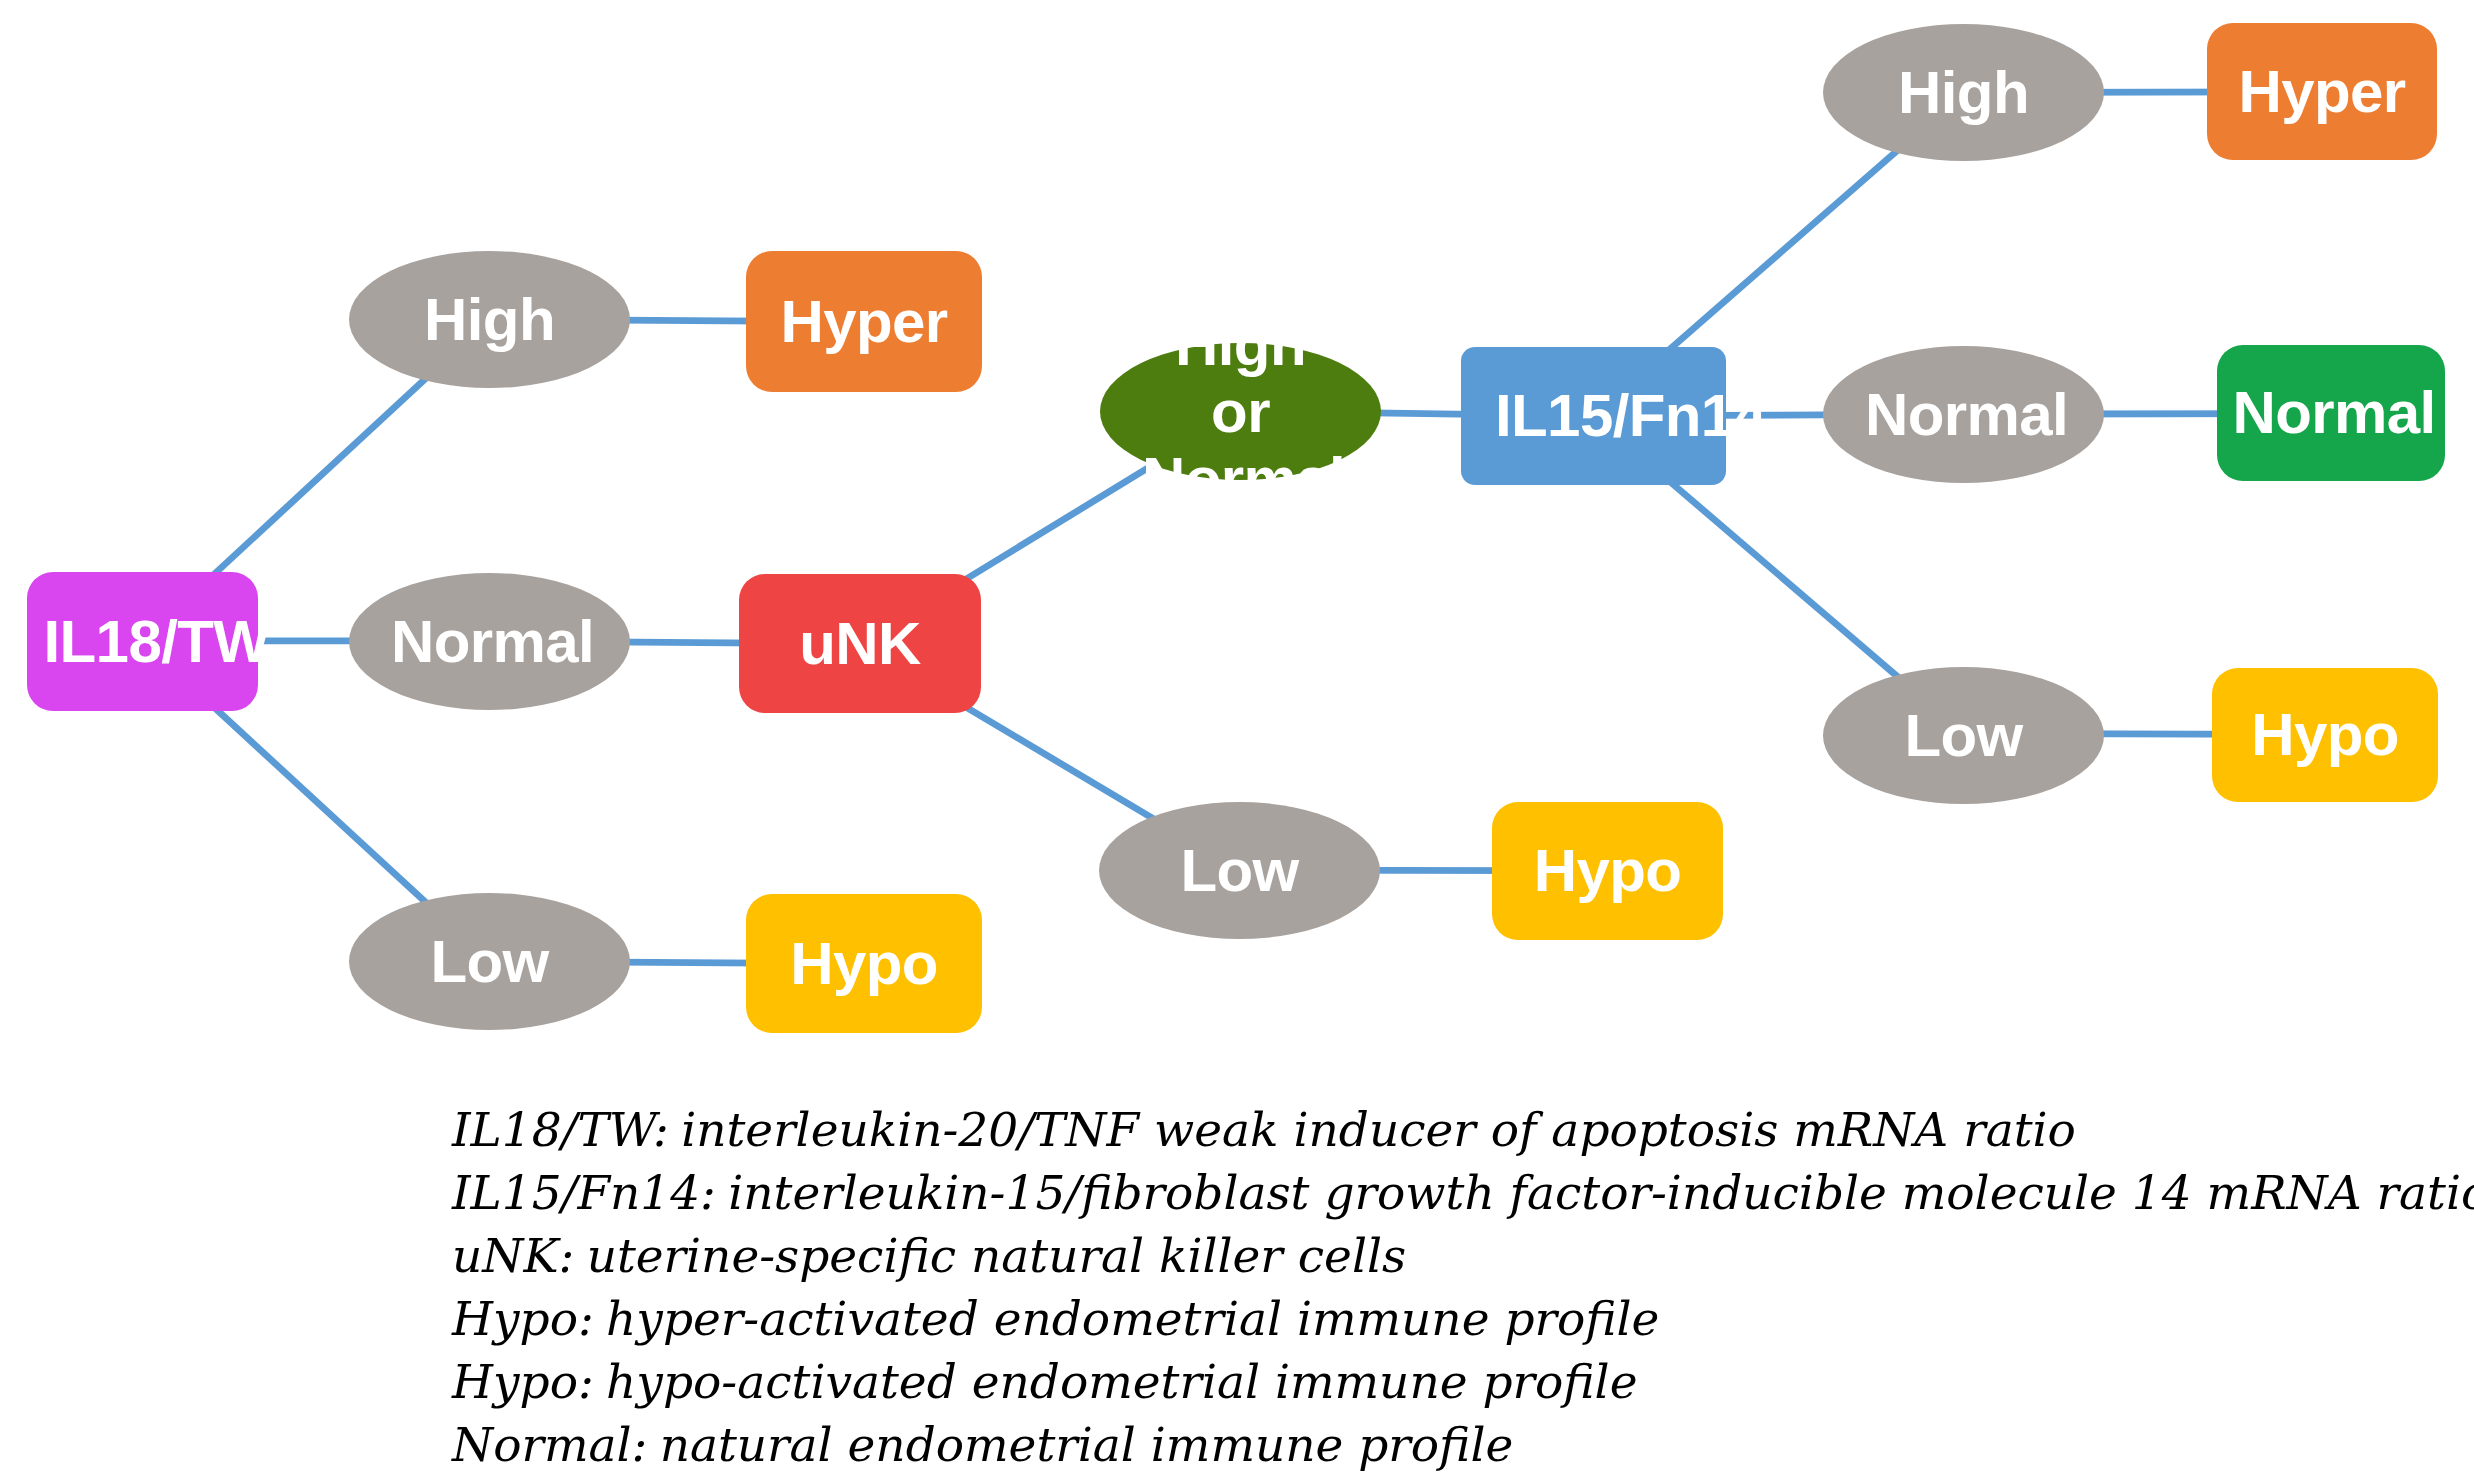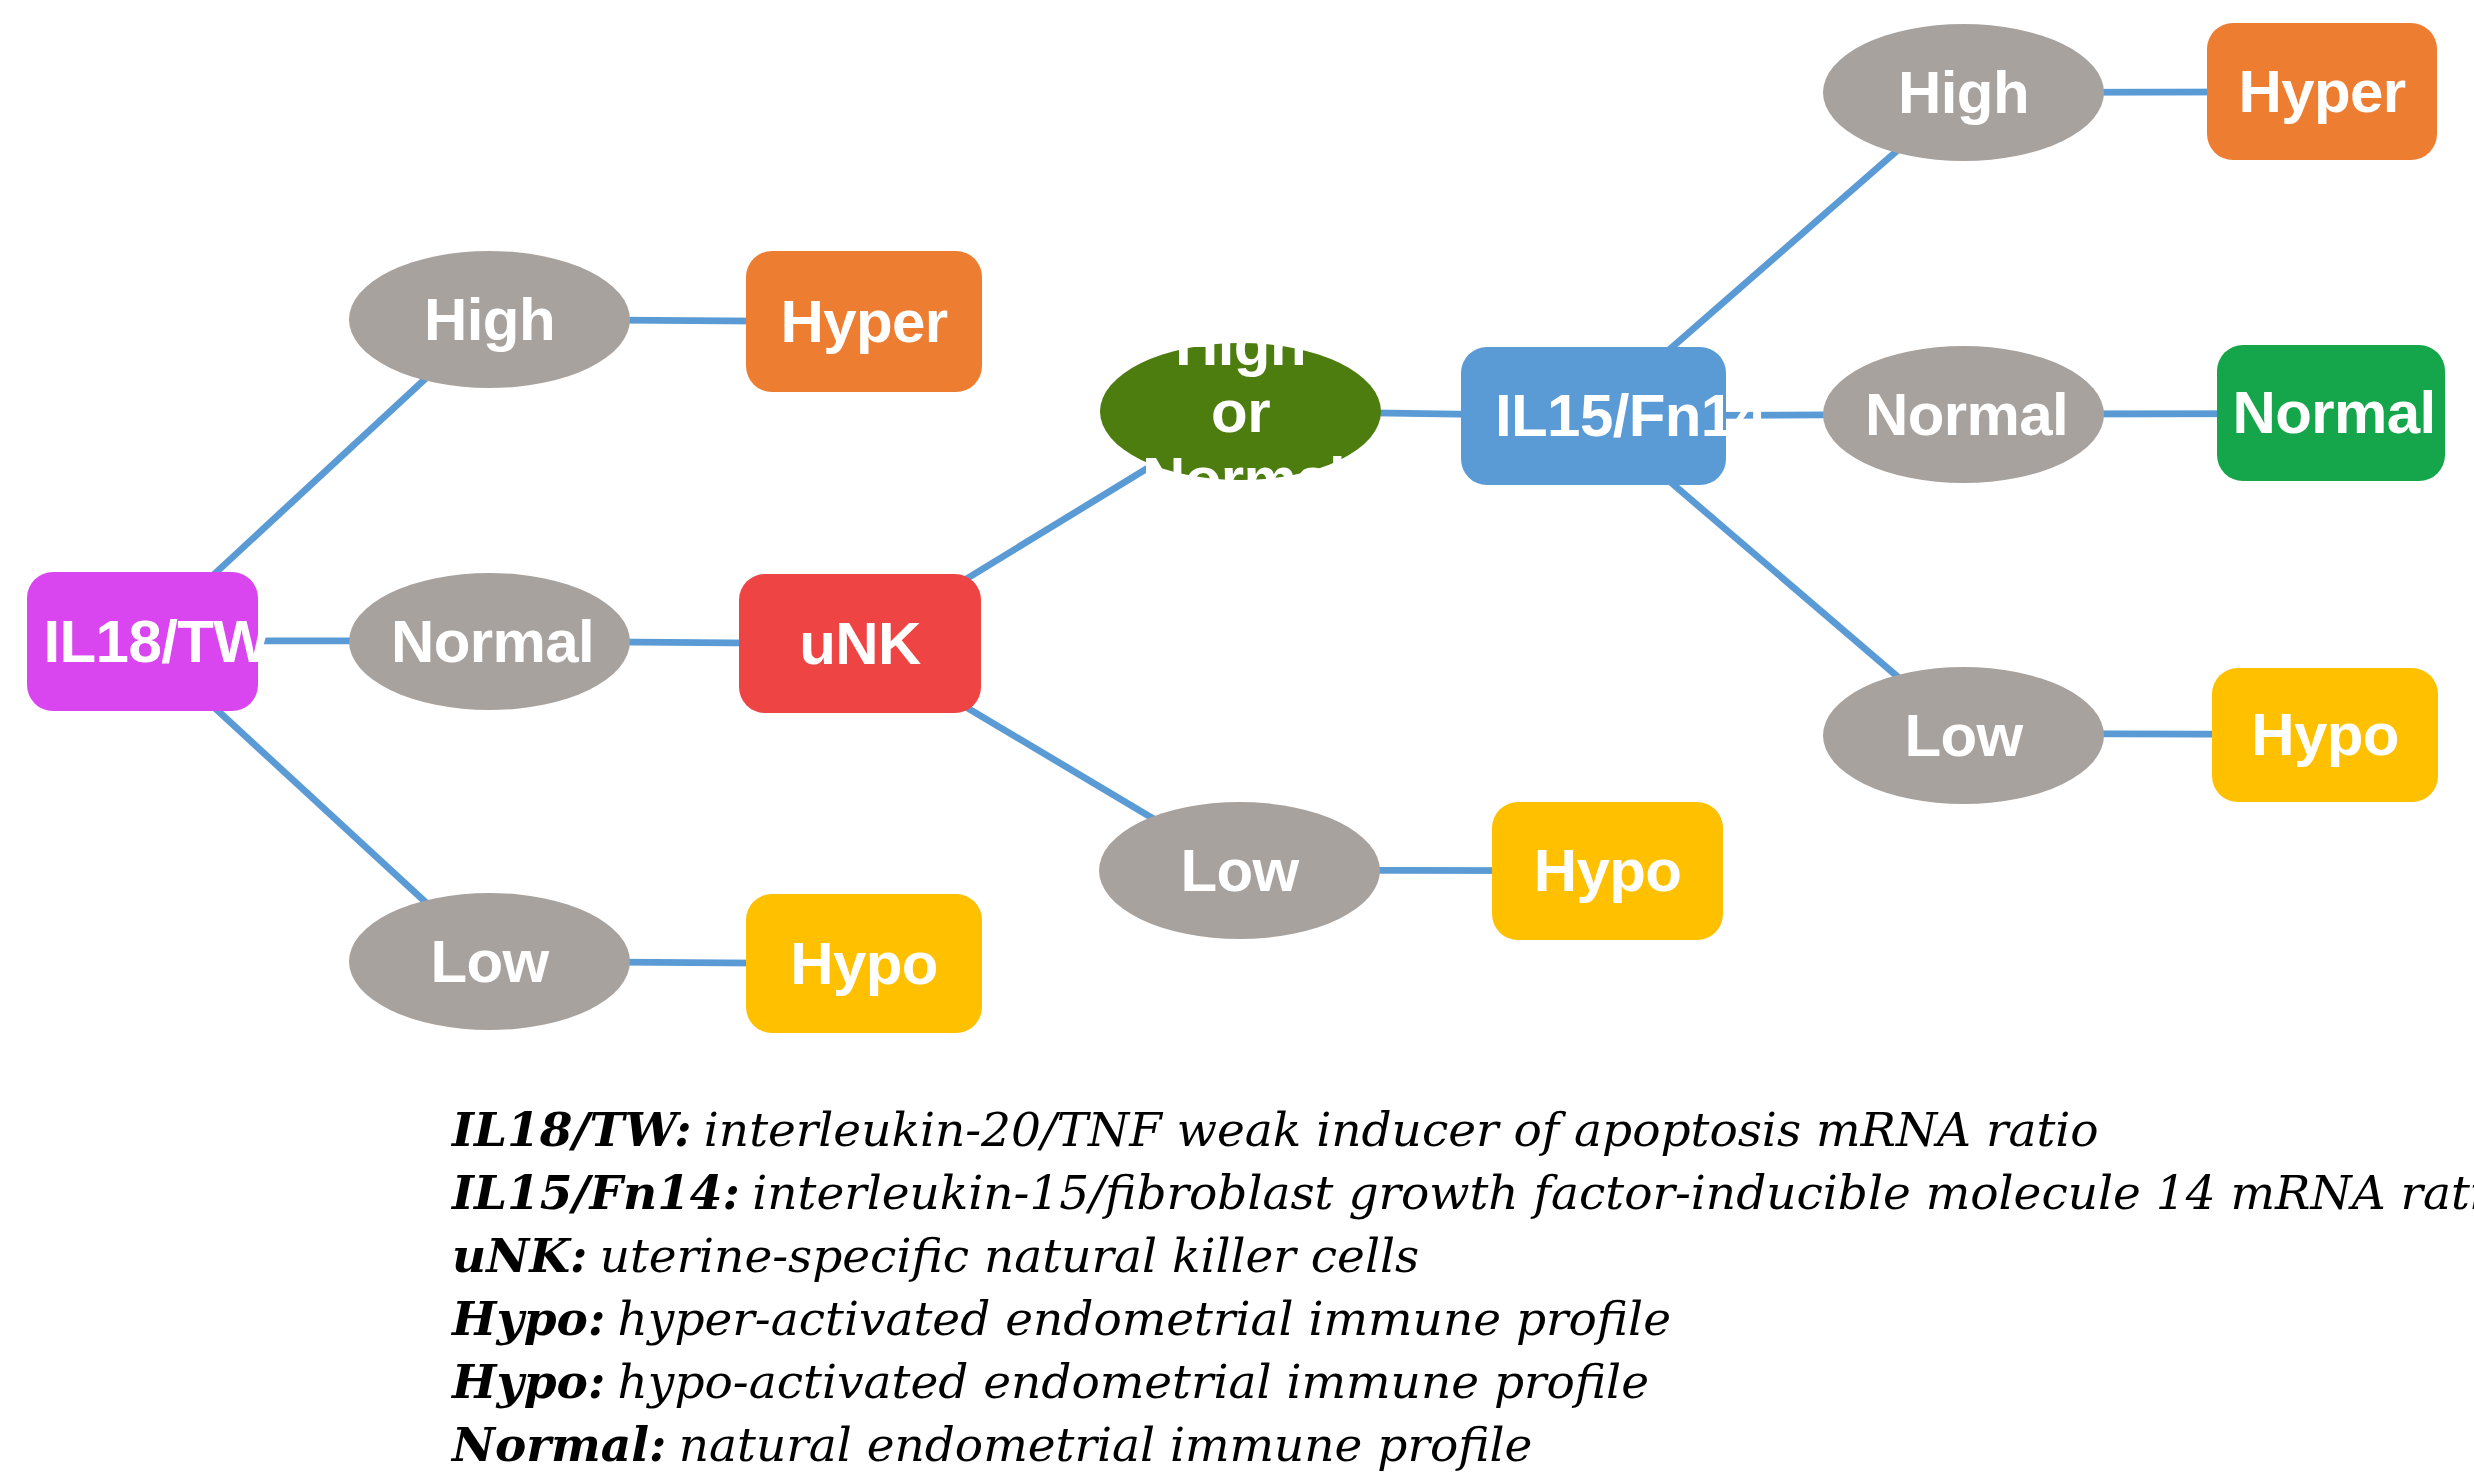--- a/index.html
+++ b/index.html
@@ -20,21 +20,21 @@
   }
   .rect{border-radius:26px;}
   .ellipse{border-radius:50%;}
   .node .lbl{display:block;max-width:197px;}
   .legend{
     position:absolute;left:452px;top:1098px;
     font-family:"DejaVu Serif","Liberation Serif",serif;
     font-style:italic;font-size:47px;line-height:63px;color:#000000;
     white-space:nowrap;
   }
-  .legend .term{font-weight:bold;margin-right:12.3px;margin-top:32px;}
+  .legend .term{font-weight:normal;margin-right:12.3px;margin-top:32px;}
 </style>
 </head>
 <body>
 
 <div class="page">
 
   <svg class="edges" viewBox="0 0 4015 2400">
     <g stroke-width="11" fill="none">
       <line x1="230" y1="1040" x2="794" y2="518" stroke="#5B9BD5"></line>
       <line x1="230" y1="1040" x2="794" y2="1040" stroke="#5B9BD5"></line>
@@ -79,21 +79,21 @@
     <span class="lbl">Hypo</span>
   </div>
 
   <div class="node ellipse" style="left: 1100px; top: 343px; width: 281px; height: 137px; background-color: #4d7c0f;">
     <span class="lbl">High or Normal</span>
   </div>
   <div class="node ellipse" style="left: 1099px; top: 802px; width: 281px; height: 137px; background-color: rgb(168, 162, 158);">
     <span class="lbl">Low</span>
   </div>
 
-  <div class="node rect" style="left: 1461px; top: 347px; width: 265px; height: 138px; background-color: rgb(91, 155, 213);">
+  <div class="node rect" style="left: 1461px; top: 347px; width: 265px; height: 138px; background-color: rgb(91, 155, 213); border-radius: 14px;">
     <span class="lbl">IL15/Fn14</span>
   </div>
   <div class="node rect" style="left: 1492px; top: 802px; width: 231px; height: 138px; background-color: rgb(255, 192, 0);">
     <span class="lbl">Hypo</span>
   </div>
 
   <div class="node ellipse" style="left: 1823px; top: 24px; width: 281px; height: 137px; background-color: rgb(168, 162, 158);">
     <span class="lbl">High</span>
   </div>
   <div class="node ellipse" style="left: 1823px; top: 346px; width: 281px; height: 137px; background-color: rgb(168, 162, 158);">

